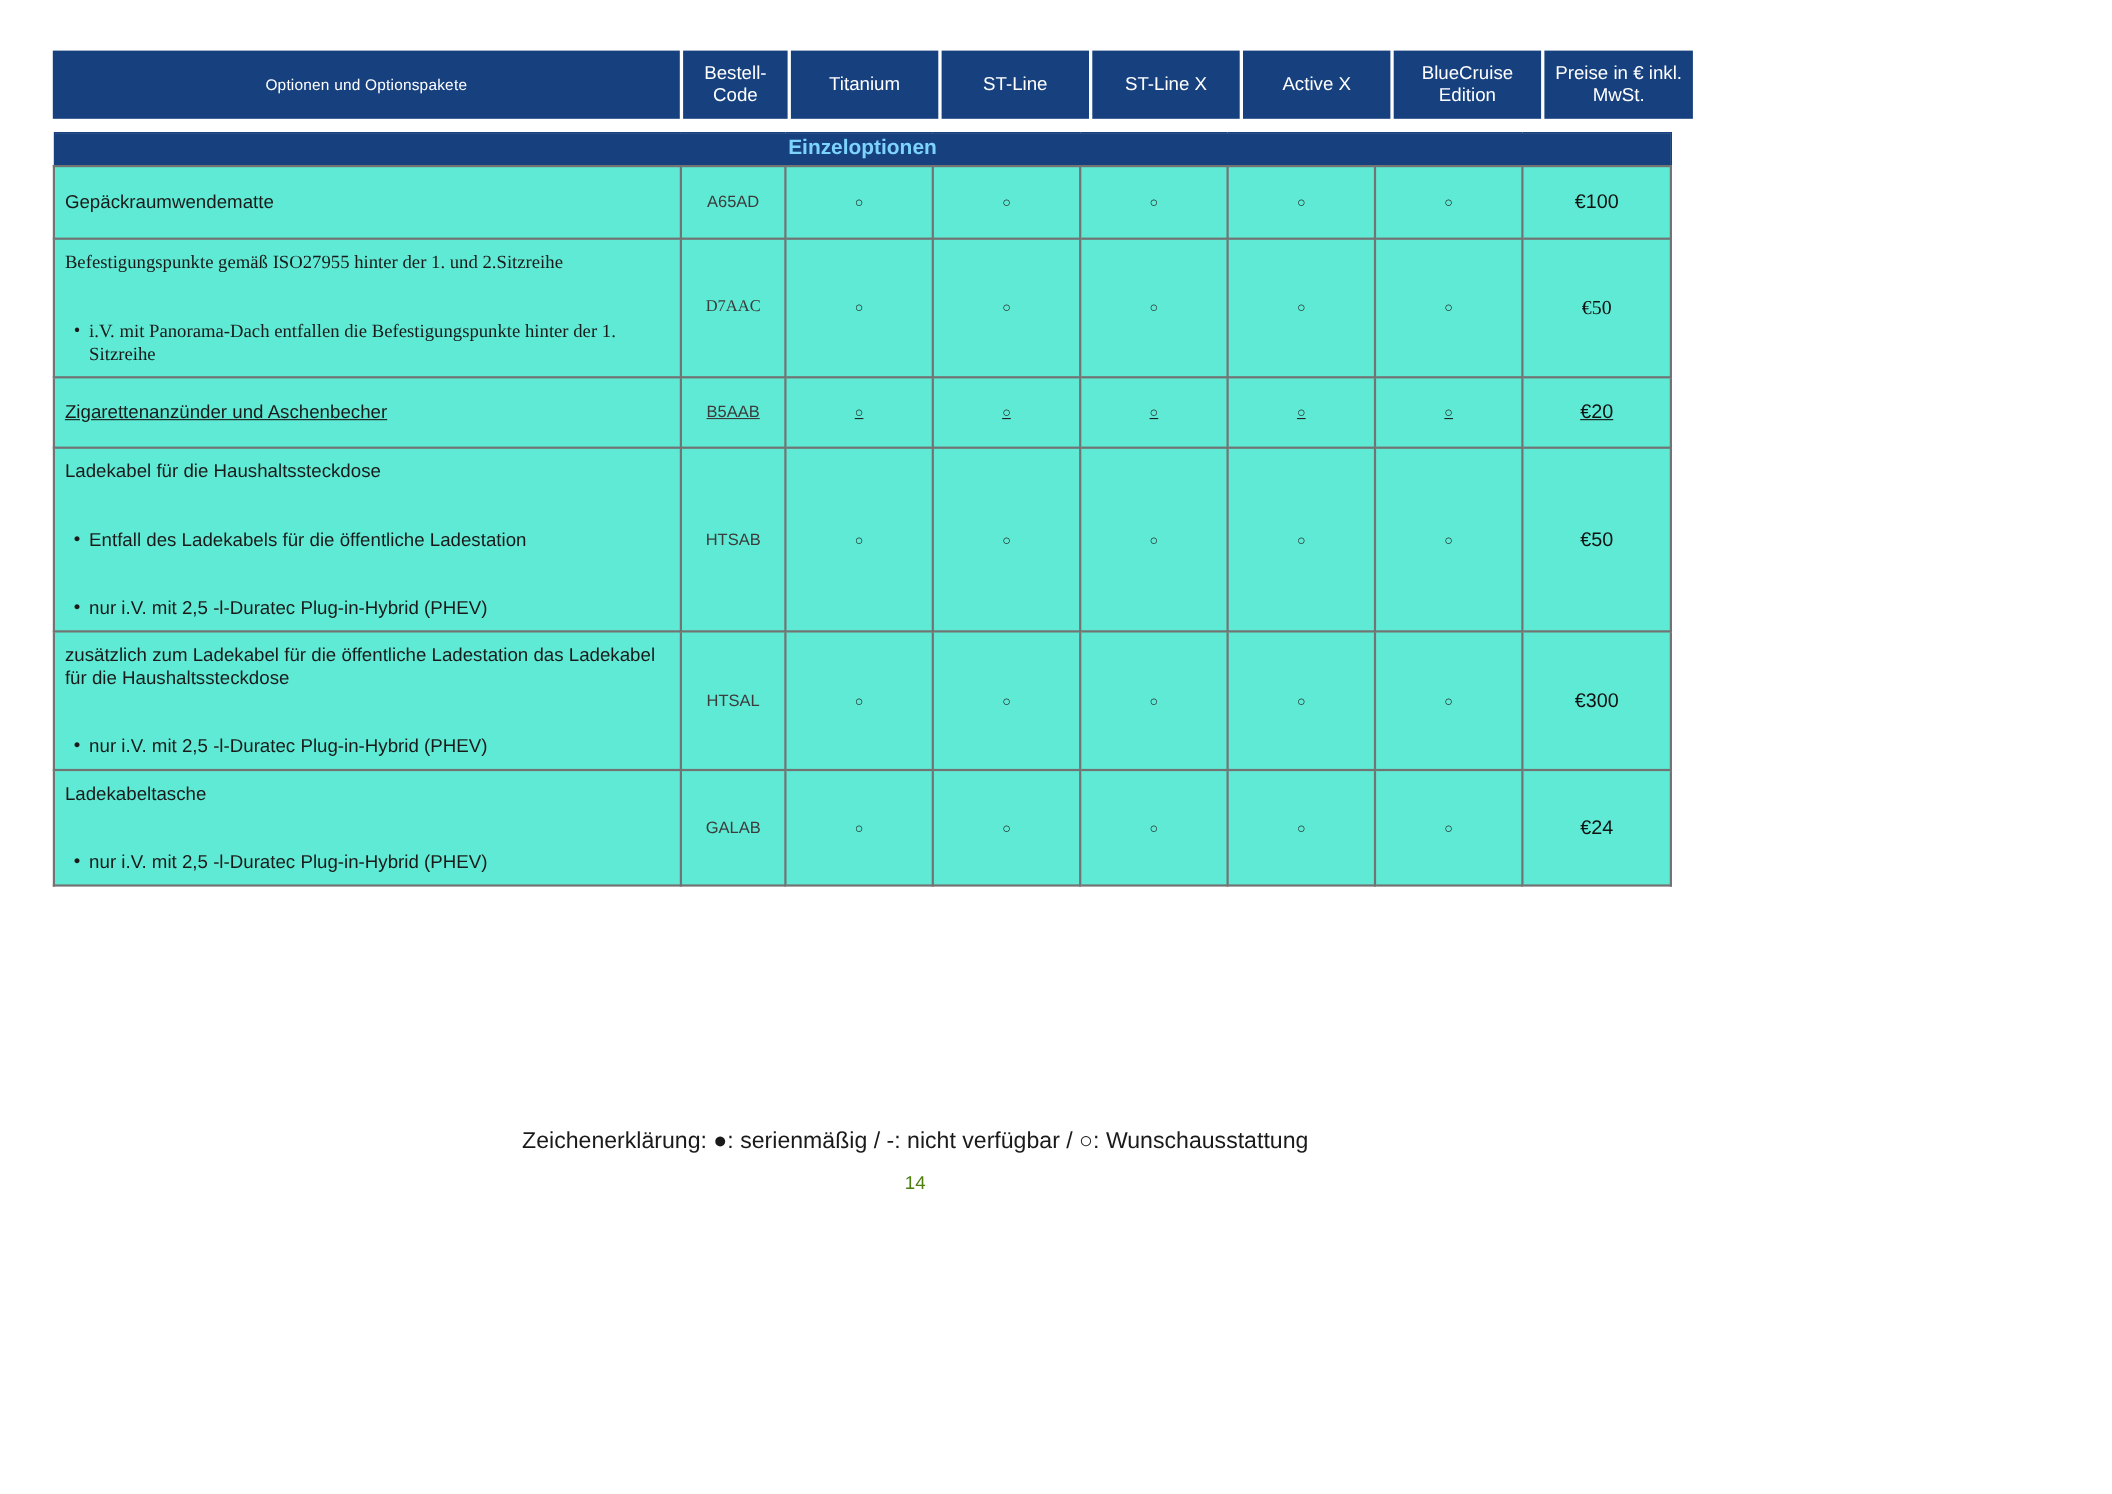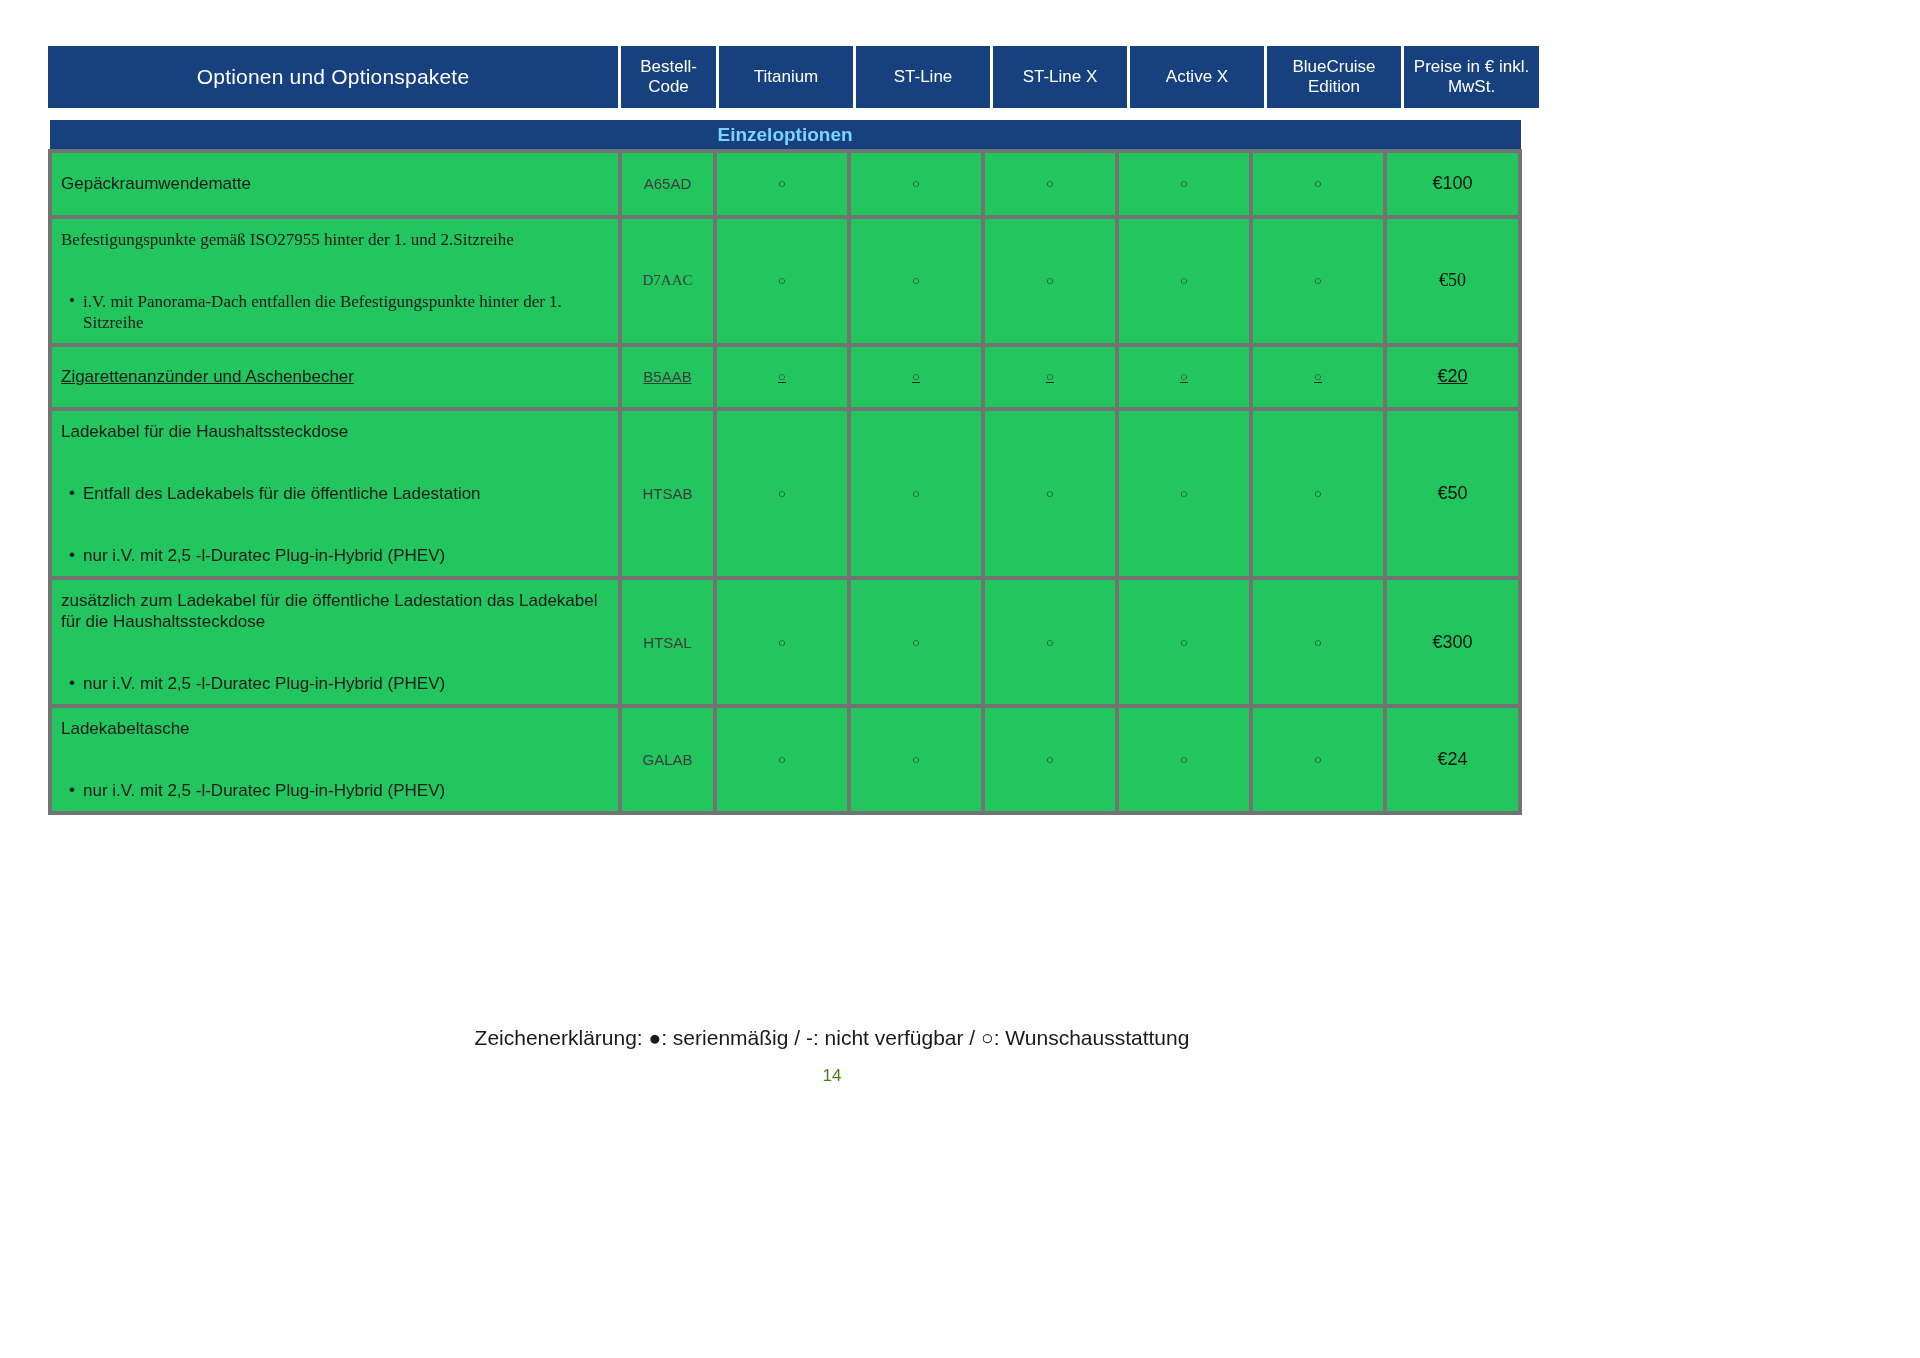--- a/index.html
+++ b/index.html
@@ -30,35 +30,35 @@
     height: 62px;
     display: flex;
     align-items: center;
     justify-content: center;
     text-align: center;
     font-size: 17px;
     line-height: 1.2;
     padding: 2px 6px;
   }
   .hcell.first {
-    font-size: 21px;
+    font-size: 14px;
     letter-spacing: 0.2px;
   }
 
   
   .body-table {
     margin-top: 12px;
     border-collapse: collapse;
     width: 1472px;
     table-layout: fixed;
   }
   .body-table td {
-    border: 4px solid #737373;
+    border: 2px solid #737373;
     vertical-align: middle;
-    background: #22c55e;
+    background: #5eead4;
   }
   td.section-bar {
     background: #17417E;
     color: #7dd3fc;
     text-align: center;
     font-size: 19px;
     font-weight: bold;
     height: 30px;
     padding: 2px 0;
     border: 1px solid #17417E;

